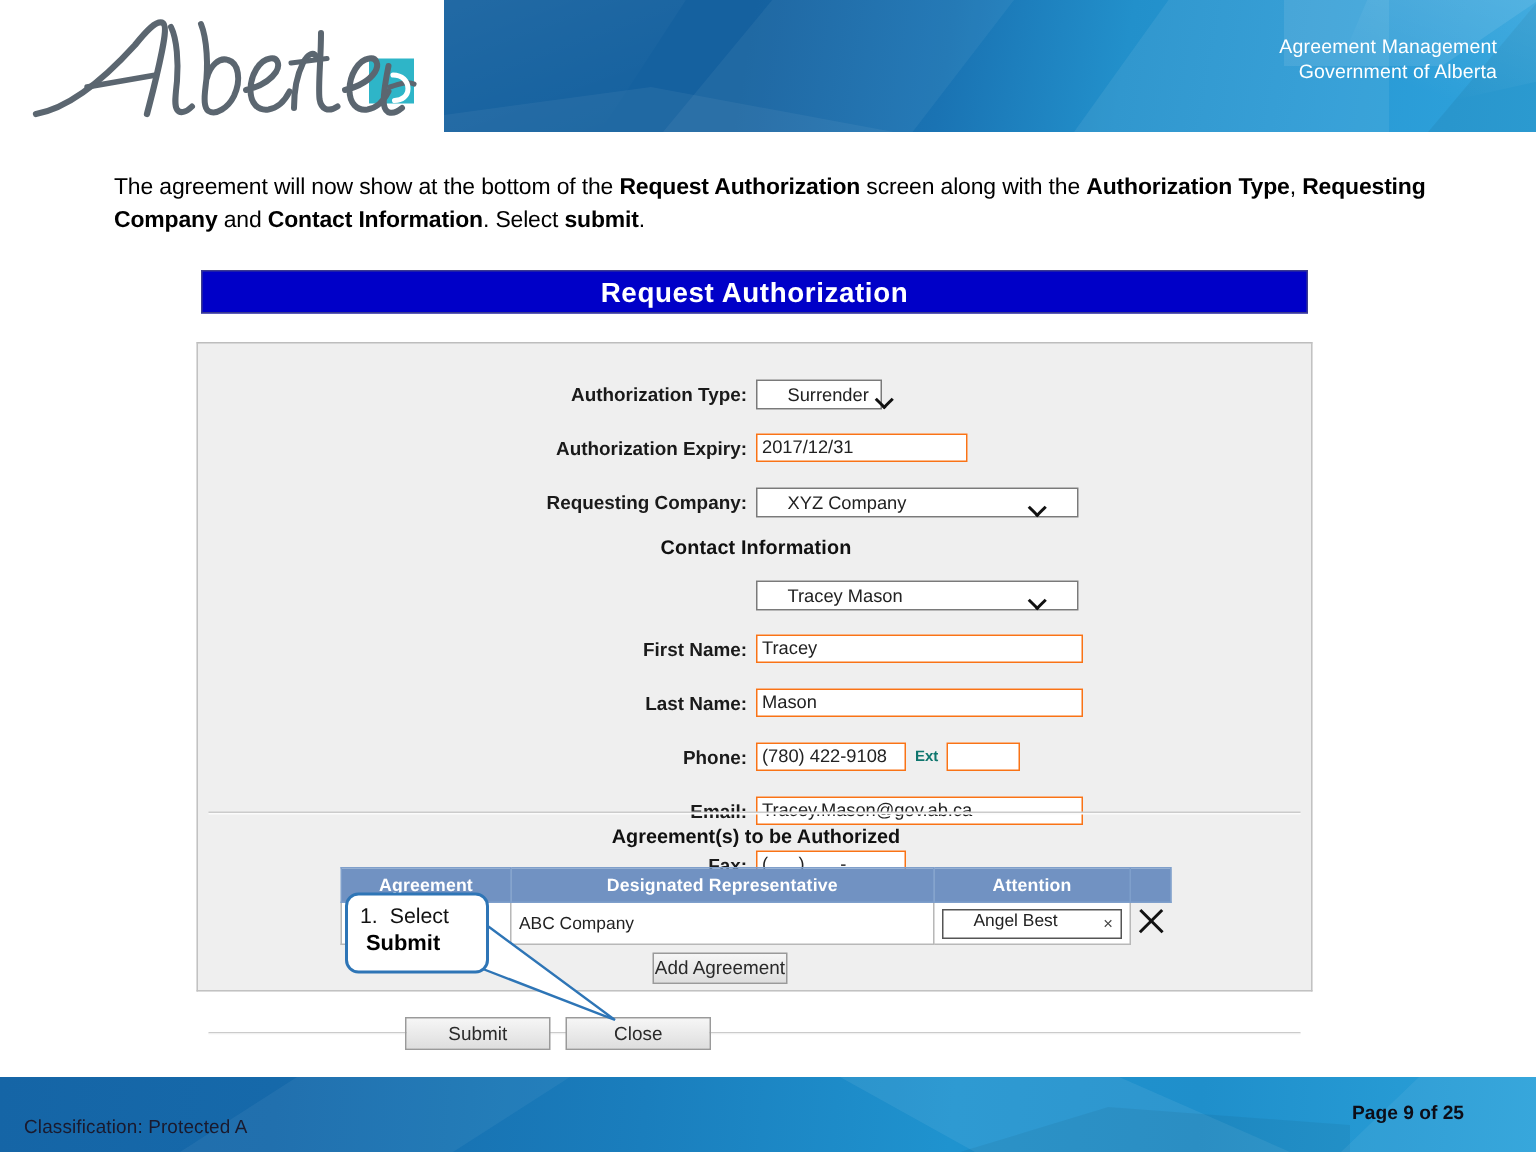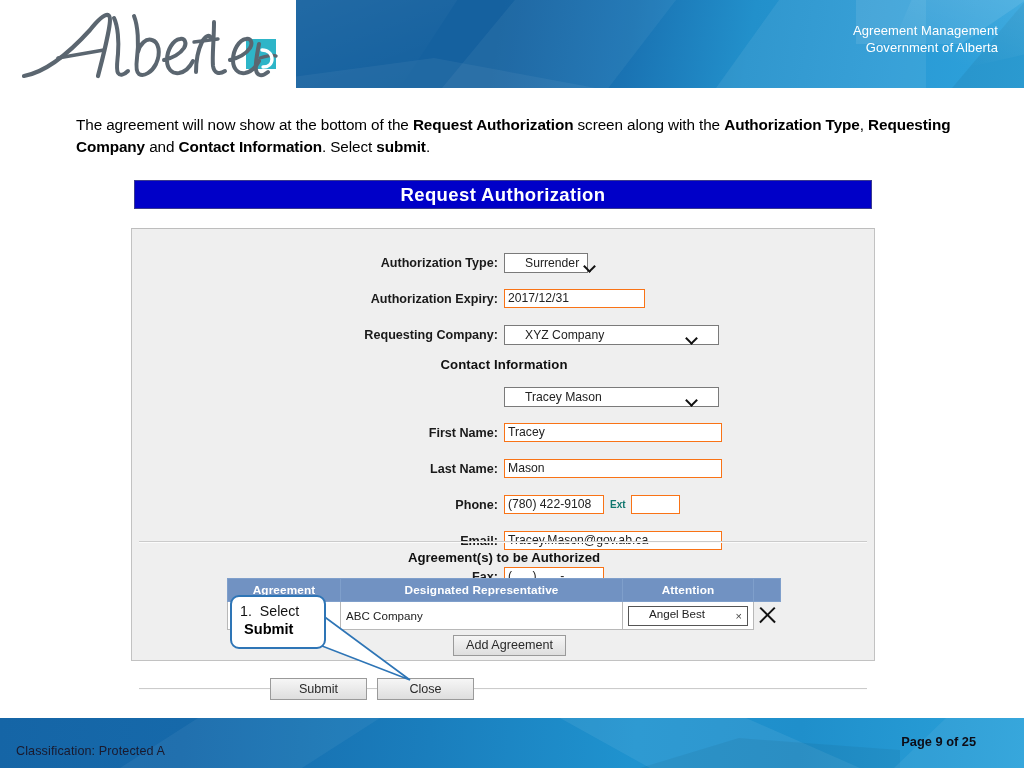--- a/index.html
+++ b/index.html
@@ -318,22 +318,22 @@
     font-size: 12.6px;
     color: #2a2a2a;
     height: 21px;
     line-height: 19px;
     text-align: center;
     box-sizing: border-box;
     display: inline-block;
   }
   .btn-add {
     position: absolute;
-    left: 321px; top: 406px;
-    width: 113px;
+    left: 303px; top: 406px;
+    width: 90px;
   }
 
   
   .bottom-btns {
     position: absolute;
     left: 270px; top: 678px;
     display: flex;
     gap: 10px;
   }
   .btn-submit { width: 97px; height: 22px; line-height: 20px; }

